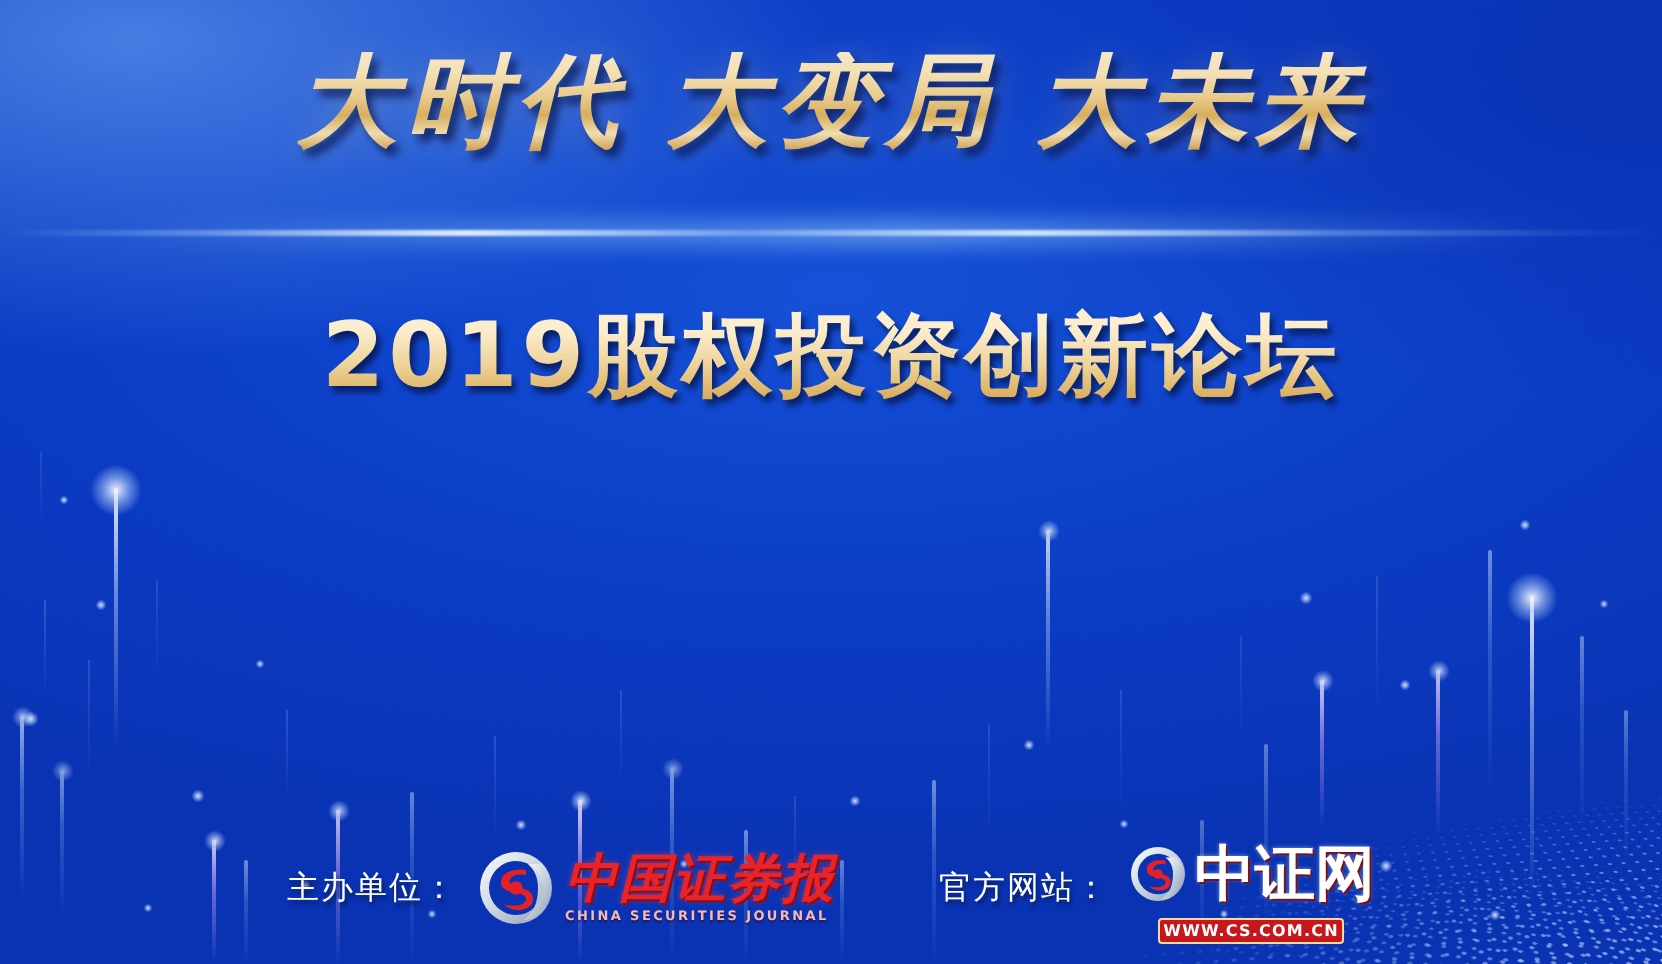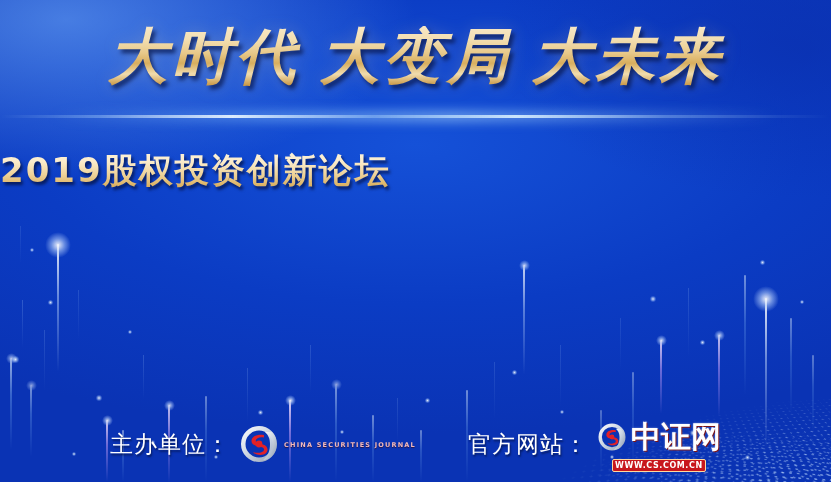--- a/index.html
+++ b/index.html
@@ -77,40 +77,41 @@
     filter:blur(5px);
   }
 
   
   .content{position:absolute;inset:0;}
 
   .main-title{
     position:absolute;left:0;right:0;top:26px;
     text-align:center;
     font-family:"DejaVu Serif","Liberation Serif",serif;
-    font-size:60px;
+    font-size:51px;
     font-weight:bold;
     font-style:italic;
     letter-spacing:4px;
     line-height:1.0;
     background:linear-gradient(to bottom,
        #f7e7c6 0%, #f3dfb2 22%, #e8c98a 45%, #d8ae5e 62%, #f0dcae 80%, #c79440 100%);
     -webkit-background-clip:text;
     background-clip:text;
     color:transparent;
     -webkit-text-fill-color:transparent;
     filter:drop-shadow(3px 4px 2px rgba(6,22,78,0.75)) drop-shadow(0 0 8px rgba(255,220,150,0.18));
     white-space:nowrap;
   }
   .main-title .seg{display:inline-block;margin:0 10px;}
 
   .sub-title{
     position:absolute;left:0;right:0;top:148px;
-    font-family:"DejaVu Sans","Liberation Sans",sans-serif;
-    font-size:34px;
+    text-align:center;
+    font-family:"DejaVu Sans","Liberation Sans",sans-serif;
+    font-size:45px;
     font-weight:bold;
     letter-spacing:2px;
     background:linear-gradient(to bottom,#fdf4dd 0%,#fbeccb 30%,#eed298 58%,#d9ad5b 85%,#caa04e 100%);
     -webkit-background-clip:text;background-clip:text;color:transparent;-webkit-text-fill-color:transparent;
     filter:drop-shadow(2px 3px 1.5px rgba(5,20,72,0.8));
     white-space:nowrap;
   }
 
   .date-line{
     position:absolute;left:0;right:0;top:300px;
@@ -124,21 +125,21 @@
   }
   .date-line .sep{font-size:26px;vertical-align:middle;padding:0 6px;}
 
   
   .footer{
     position:absolute;left:0;right:0;top:421px;height:46px;
     display:flex;align-items:center;justify-content:center;gap:52px;
   }
   .foot-group{display:flex;align-items:center;gap:9px;}
   .foot-label{
-    color:#ffffff;font-size:23px;letter-spacing:1px;
+    color:#ffffff;font-size:16px;letter-spacing:1px;
     font-family:"DejaVu Sans","Liberation Sans",sans-serif;
     text-shadow:1px 2px 2px rgba(5,20,72,0.8);
     white-space:nowrap;
   }
 
   
   .csj-logo{display:flex;align-items:center;gap:5px;}
   .csj-mark{position:relative;width:40px;height:40px;flex:none;}
   .csj-text{display:flex;flex-direction:column;align-items:flex-start;line-height:1;}
   .csj-cn{
@@ -288,20 +289,21 @@
                   <stop offset="100%" stop-color="#8e9cb0"></stop>
                 </linearGradient>
               </defs>
               <path d="M20 2 A18 18 0 1 0 20 38 A18 18 0 1 0 20 2 Z M20 6.5 A13.5 13.5 0 1 1 20 33.5 A13.5 13.5 0 1 1 20 6.5 Z" fill="url(#gsil)"></path>
               <path d="M33 8 C39 14 39 26 33 32 C30 35 27 36 24 36 C29 32 31 27 31 20 C31 14 29 11 26 8 Z" fill="url(#gsil)" opacity="0.95"></path>
               <path d="M25 11 C19 10 13 12 12.5 16.5 C12 21 17 22 20 22.5 C23 23 25.5 23.8 25 26 C24.4 28.6 19.5 29.6 14 28.2 C17 31.5 24 32 27 29 C30 26 28.5 21.6 24 20.5 C20.5 19.6 16.5 19.2 16.8 16.6 C17.1 14 21 12.6 25 13.6 Z" fill="#e32127"></path>
               <circle cx="20" cy="20" r="3.4" fill="#e32127"></circle>
             </svg>
           </span>
           <span class="csj-text">
+            <span class="csj-cn">中国证券报</span>
             <span class="csj-en">CHINA SECURITIES JOURNAL</span>
           </span>
         </span>
       </div>
 
       <div class="foot-group">
         <span class="foot-label">官方网站：</span>
         <span class="cs-logo">
           <span class="cs-top">
             <span class="cs-mark">

